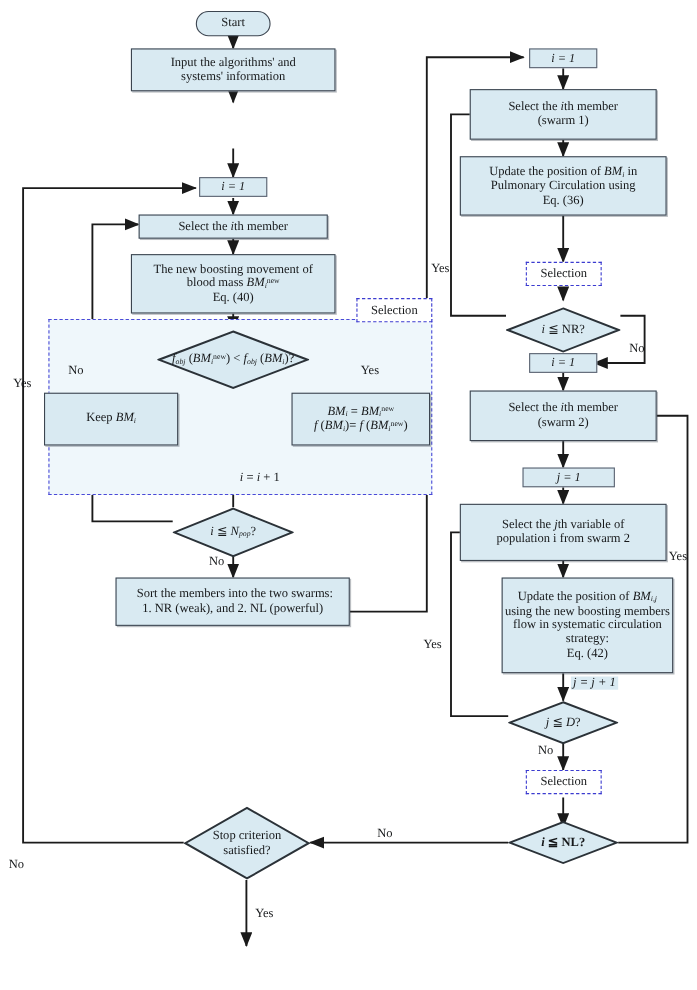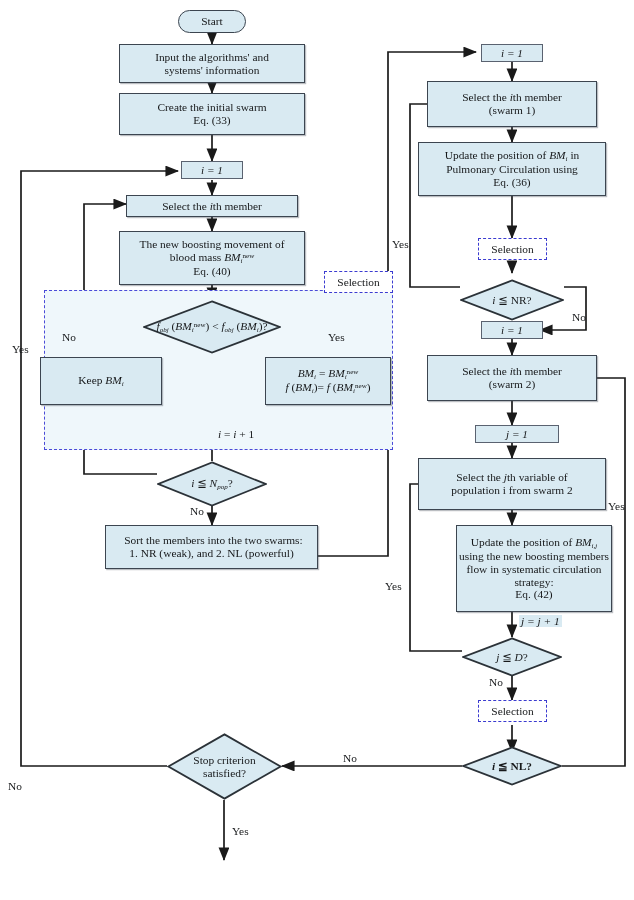--- a/index.html
+++ b/index.html
@@ -194,26 +194,20 @@
     <span>Start</span>
   </div>
 
   <div class="node proc" style="left:119px; top:44px; width:186px; height:39px;">
     <div>
       <div>Input the algorithms' and</div>
       <div>systems' information</div>
     </div>
   </div>
 
-  <div class="node proc" style="left:119px; top:93px; width:186px; height:42px;">
-    <div>
-      <div>Create the initial swarm</div>
-      <div>Eq. (33)</div>
-    </div>
-  </div>
 
   <div class="node small" style="left:181px; top:161px; width:62px; height:18px;">
     <span><i>i</i> = 1</span>
   </div>
 
   <div class="node proc" style="left:126px; top:195px; width:172px; height:22px;">
     <span>Select the <i>i</i>th member</span>
   </div>
 
   <div class="node proc" style="left:119px; top:231px; width:186px; height:54px;">

